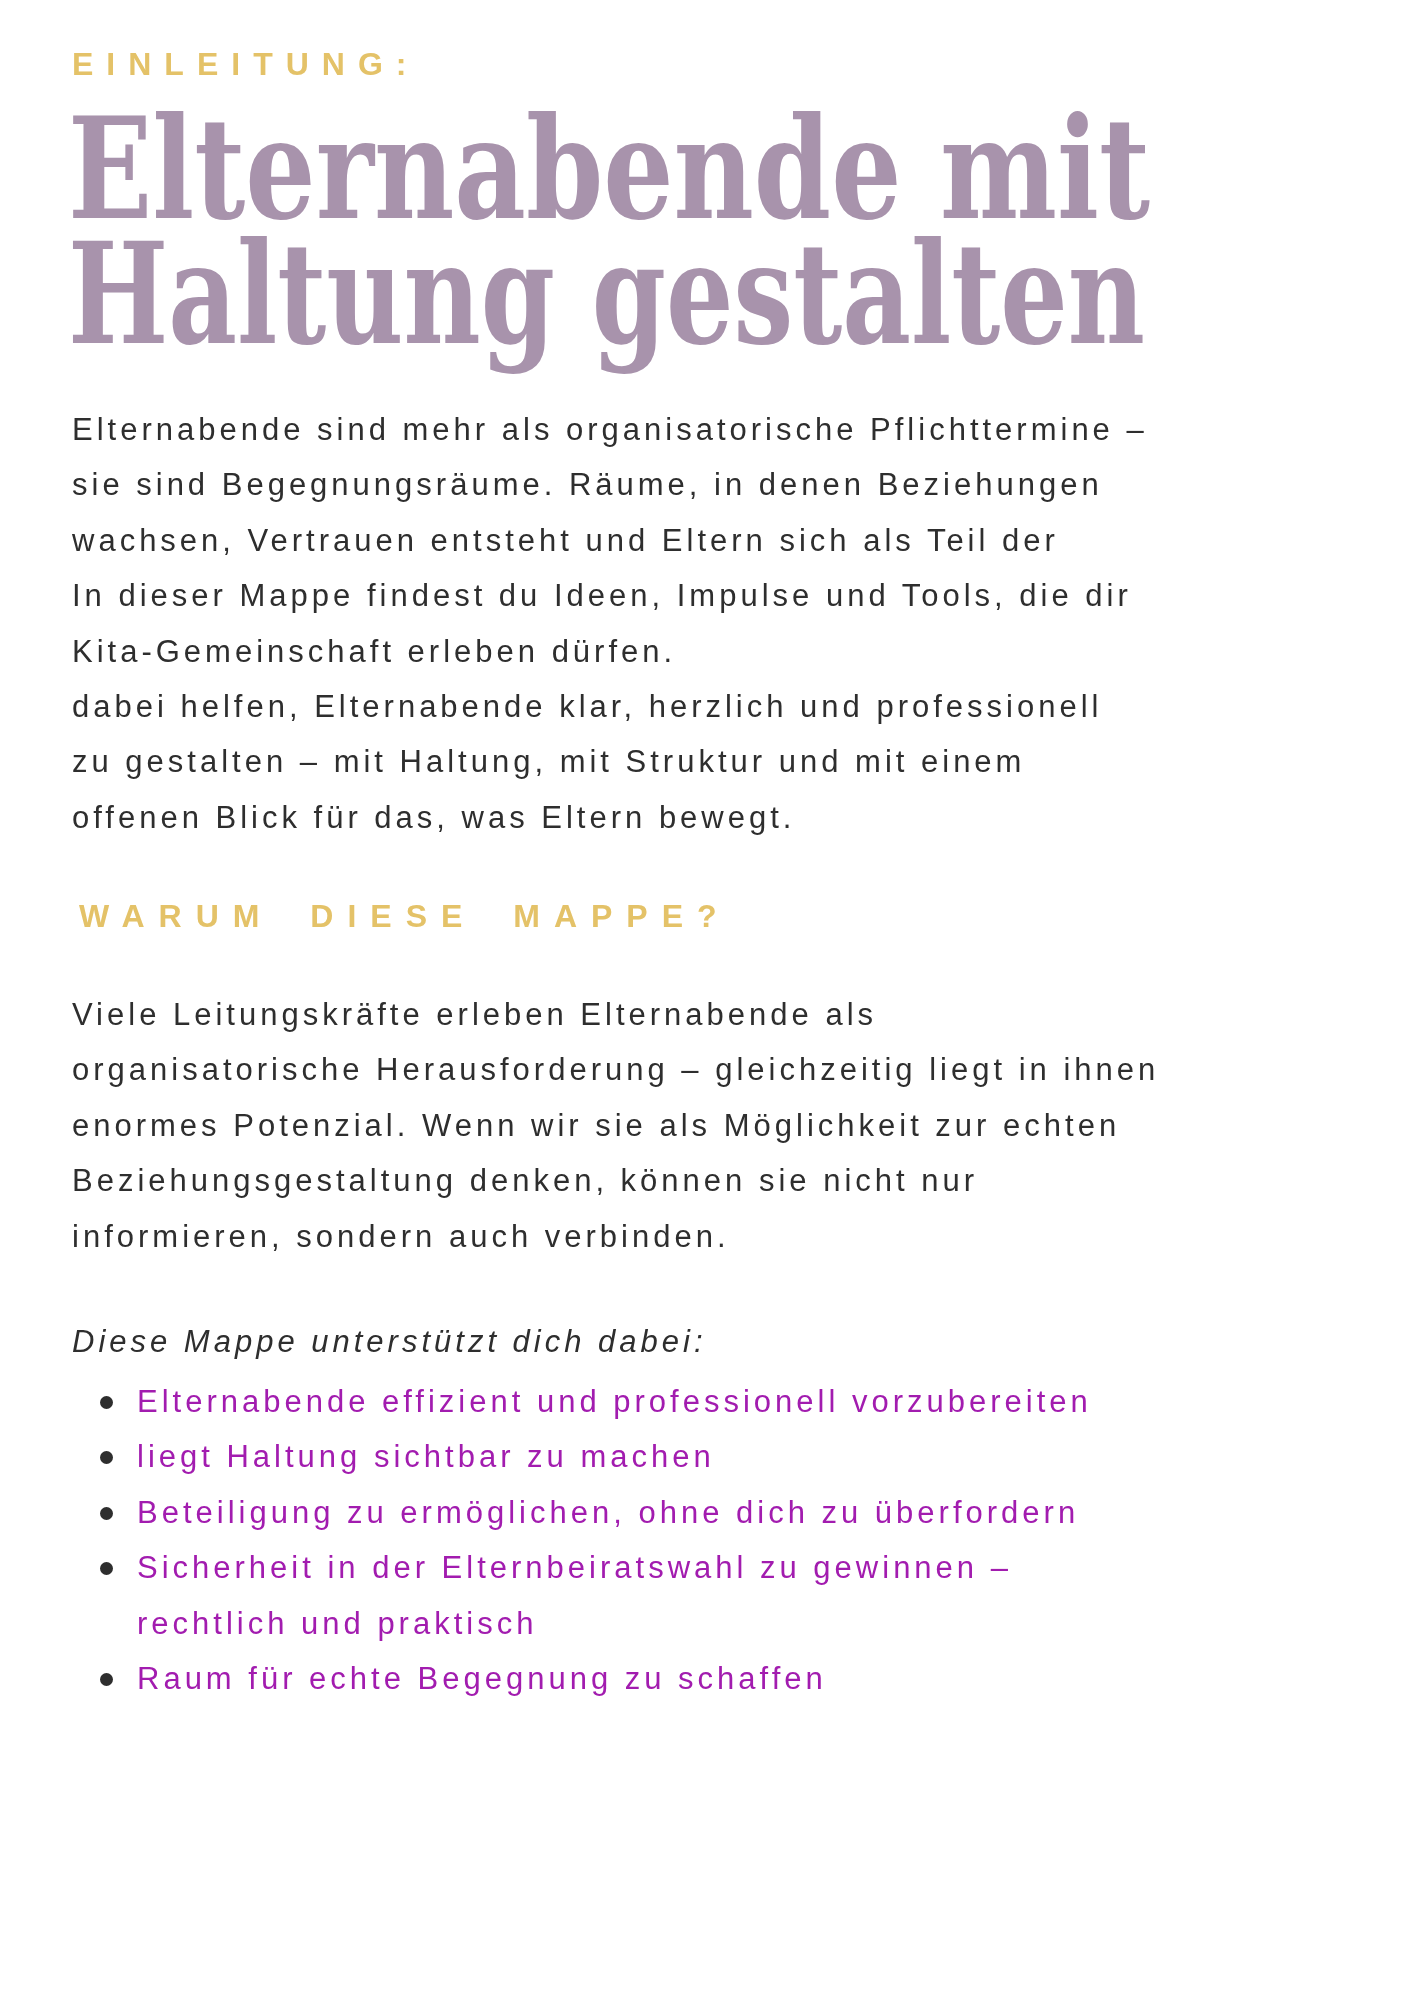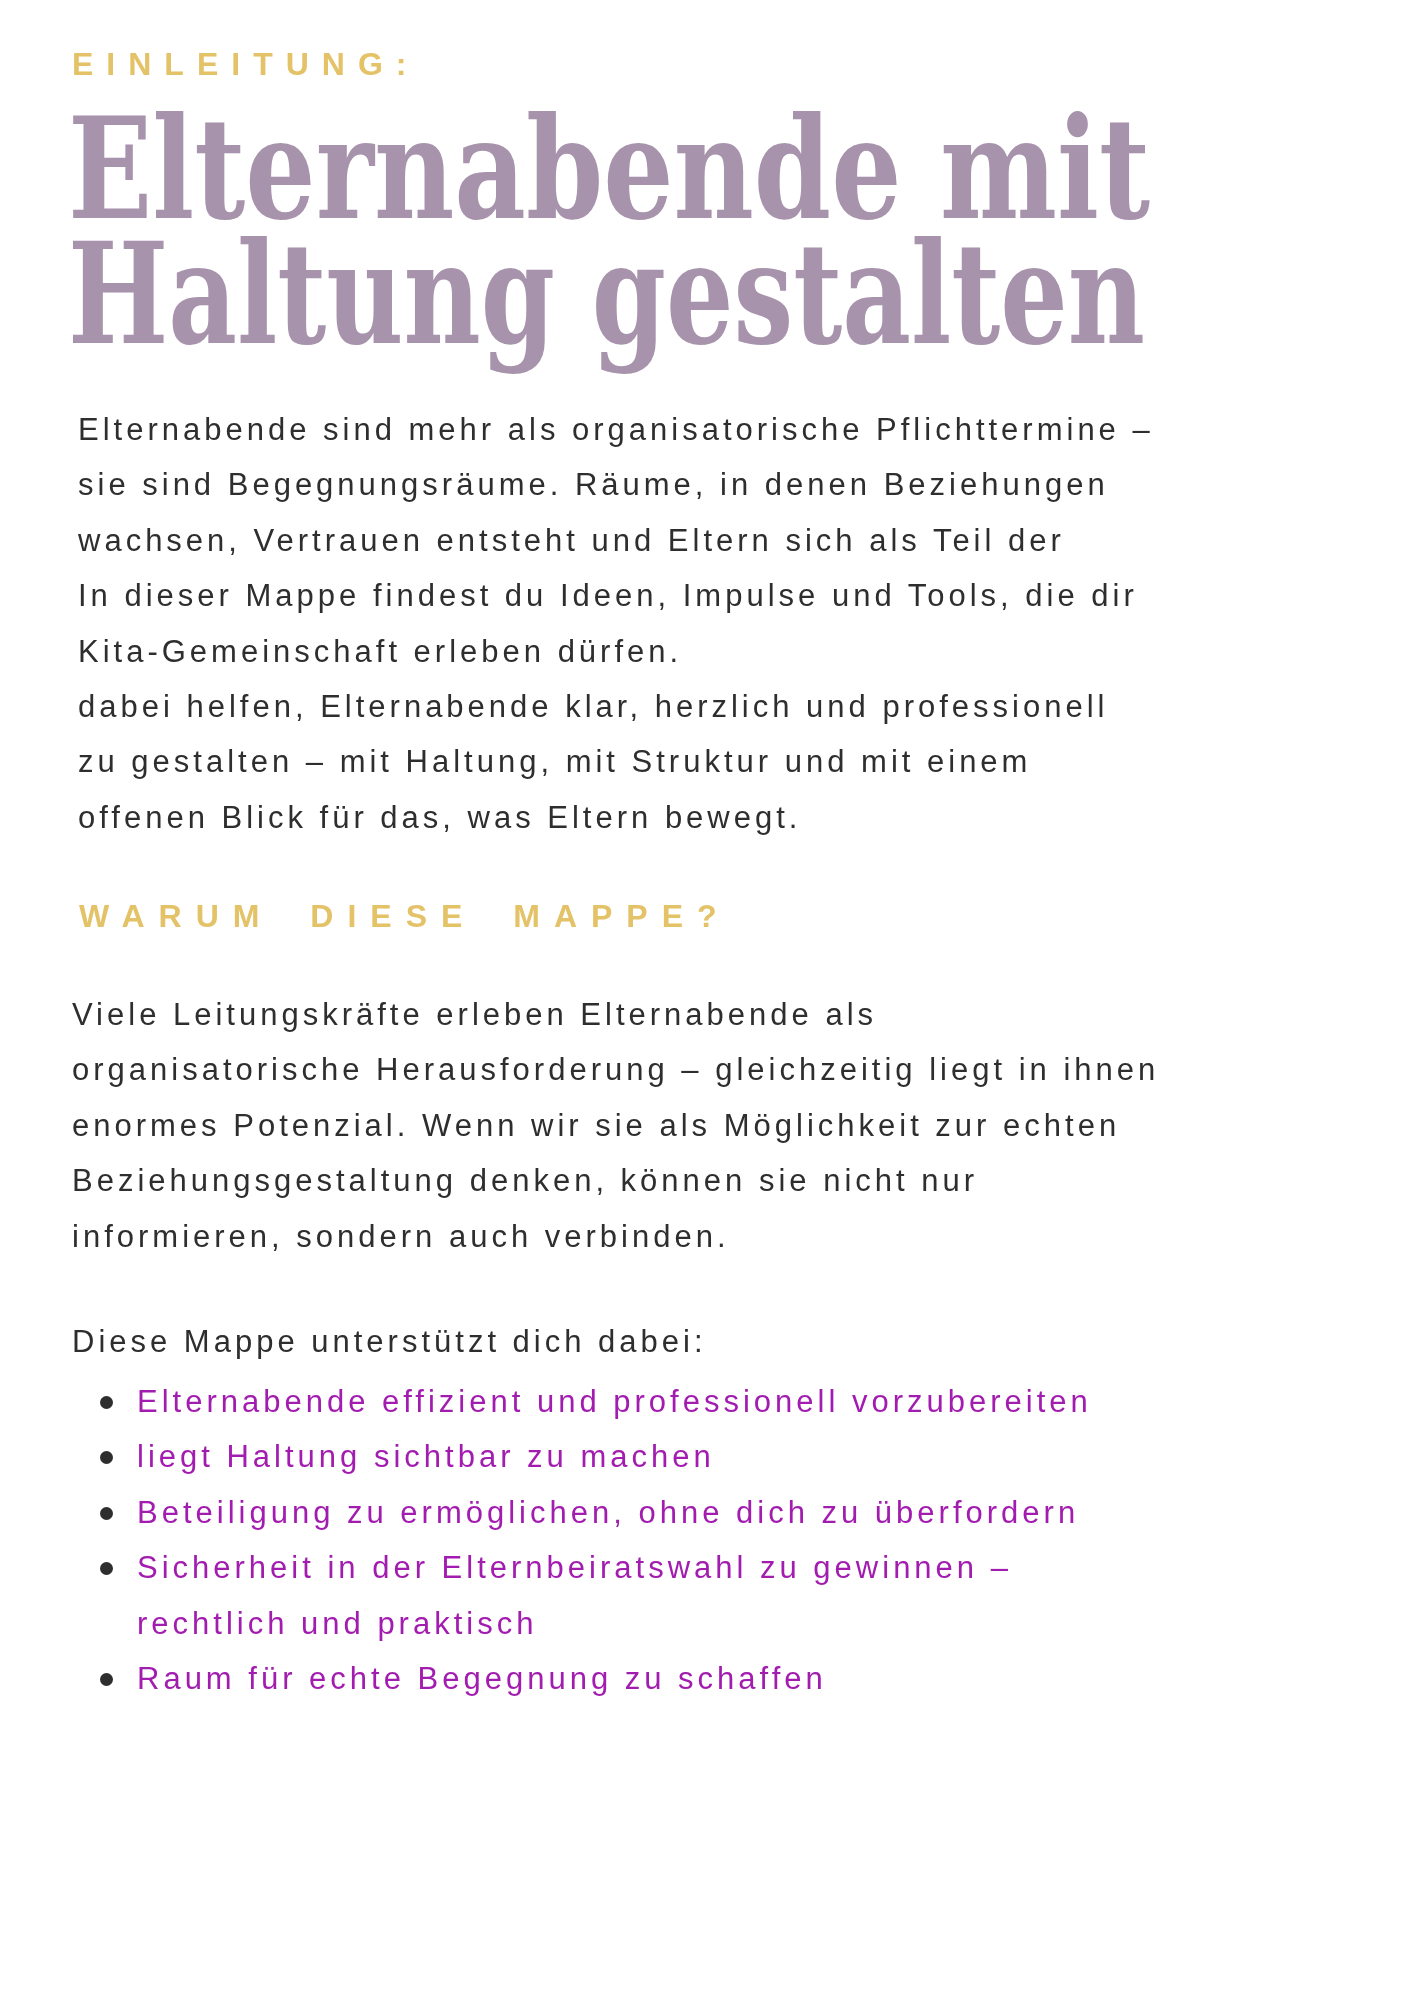--- a/index.html
+++ b/index.html
@@ -41,23 +41,23 @@
   .body-block {
     position: absolute;
     left: 72px;
     color: #2e2e2e;
     font-size: 31px;
     font-weight: 400;
     line-height: 55.4px;
     letter-spacing: 4px;
     white-space: nowrap;
   }
-  #para1 { top: 402px; margin-left: 6px; }
+  #para1 { top: 402px; }
   #para2 { top: 987px; }
-  #para3 { top: 1314px; }
+  #para3 { top: 1314px; font-style: italic; }
 
   .section-heading {
     position: absolute;
     left: 79px;
     top: 898px;
     font-size: 32px;
     font-weight: 700;
     letter-spacing: 14px;
     word-spacing: 14px;
     color: #e4c268;

